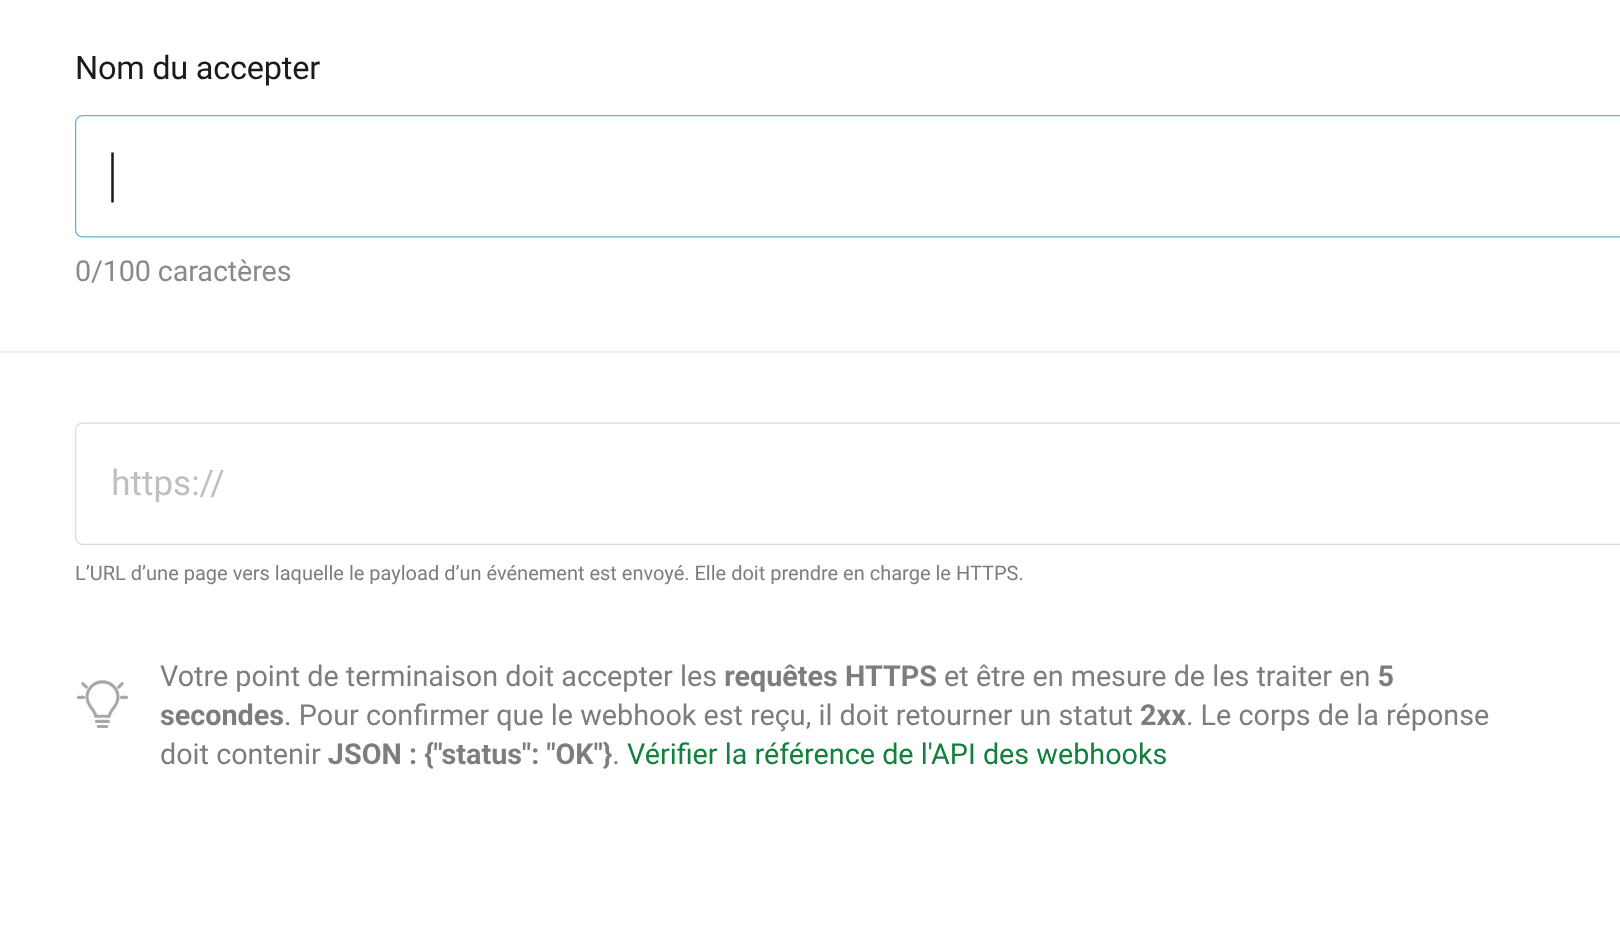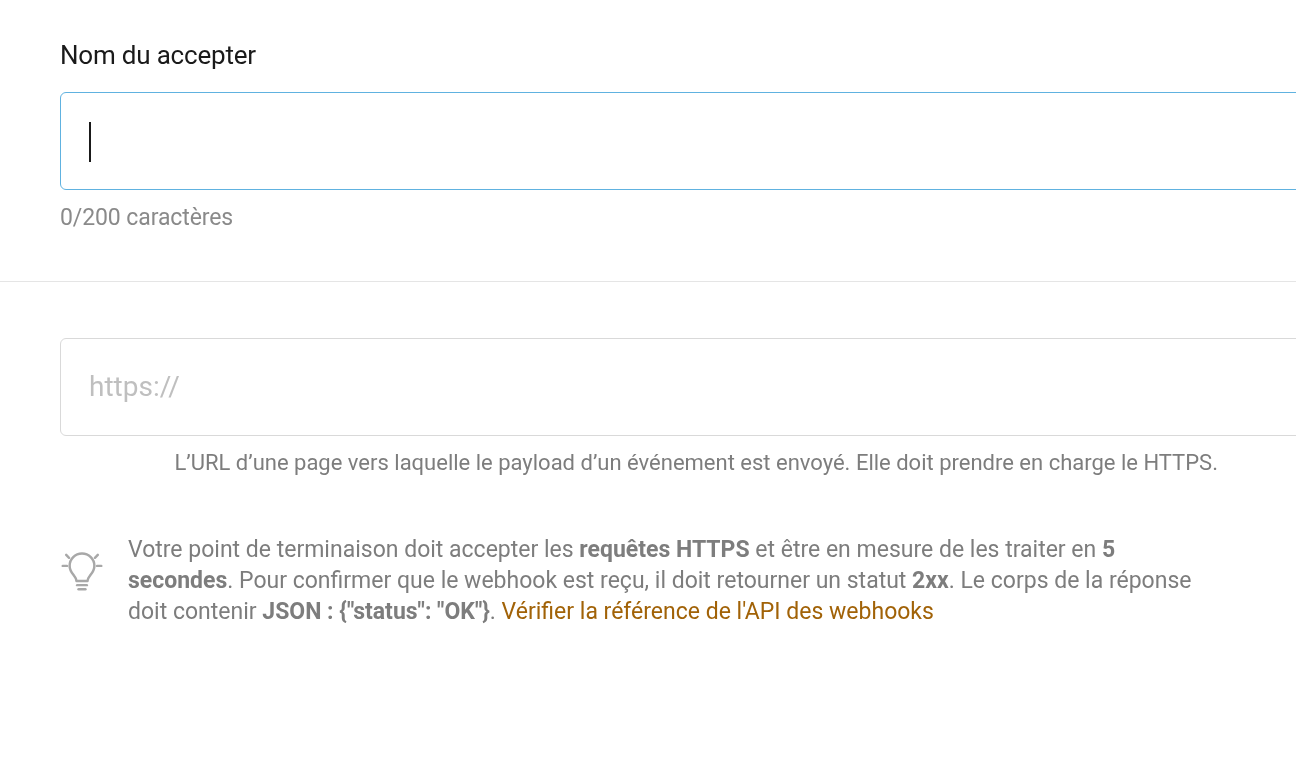--- a/index.html
+++ b/index.html
@@ -46,26 +46,25 @@
   .text-input::placeholder {
     color: #bfbfbf;
   }
   .helper {
     font-size: 23px;
     color: #8a8a8a;
     margin-top: 14px;
     letter-spacing: -0.1px;
   }
   .desc {
-    font-size: 22px;
+    font-size: 16px;
     color: #7d7d7d;
     margin-top: 12px;
     line-height: 1.35;
     max-width: 1158px;
-    text-align: right;
   }
   .tip-row {
     display: flex;
     align-items: flex-start;
     gap: 24px;
     margin-top: 56px;
     max-width: 1158px;
   }
   .tip-icon-wrap {
     flex: 0 0 auto;
@@ -83,42 +82,42 @@
   .tip-text {
     font-size: 23px;
     color: #7d7d7d;
     line-height: 1.35;
   }
   .tip-text strong {
     color: #7d7d7d;
     font-weight: 700;
   }
   .tip-text a {
-    color: #a16207;
+    color: #15803d;
     text-decoration: none;
   }
   .cursor {
     display: inline-block;
     width: 2px;
     height: 40px;
     background: #1a1a1a;
     vertical-align: middle;
     position: relative;
     top: -2px;
   }
 </style>
 </head>
 <body>
 
 <div class="section">
   <h2 class="field-label">Nom du accepter</h2>
   <div class="text-input">
     <span class="cursor"></span>
   </div>
-  <div class="helper">0/200 caractères</div>
+  <div class="helper">0/100 caractères</div>
 </div>
 
 <hr class="divider">
 
 <div class="section" style="padding-top:56px;">
   <input type="text" class="text-input url" placeholder="https://" style="">
   <div class="desc">L’URL d’une page vers laquelle le payload d’un événement est envoyé. Elle doit prendre en charge le HTTPS.</div>
 
   <div class="tip-row">
     <div class="tip-icon-wrap">

